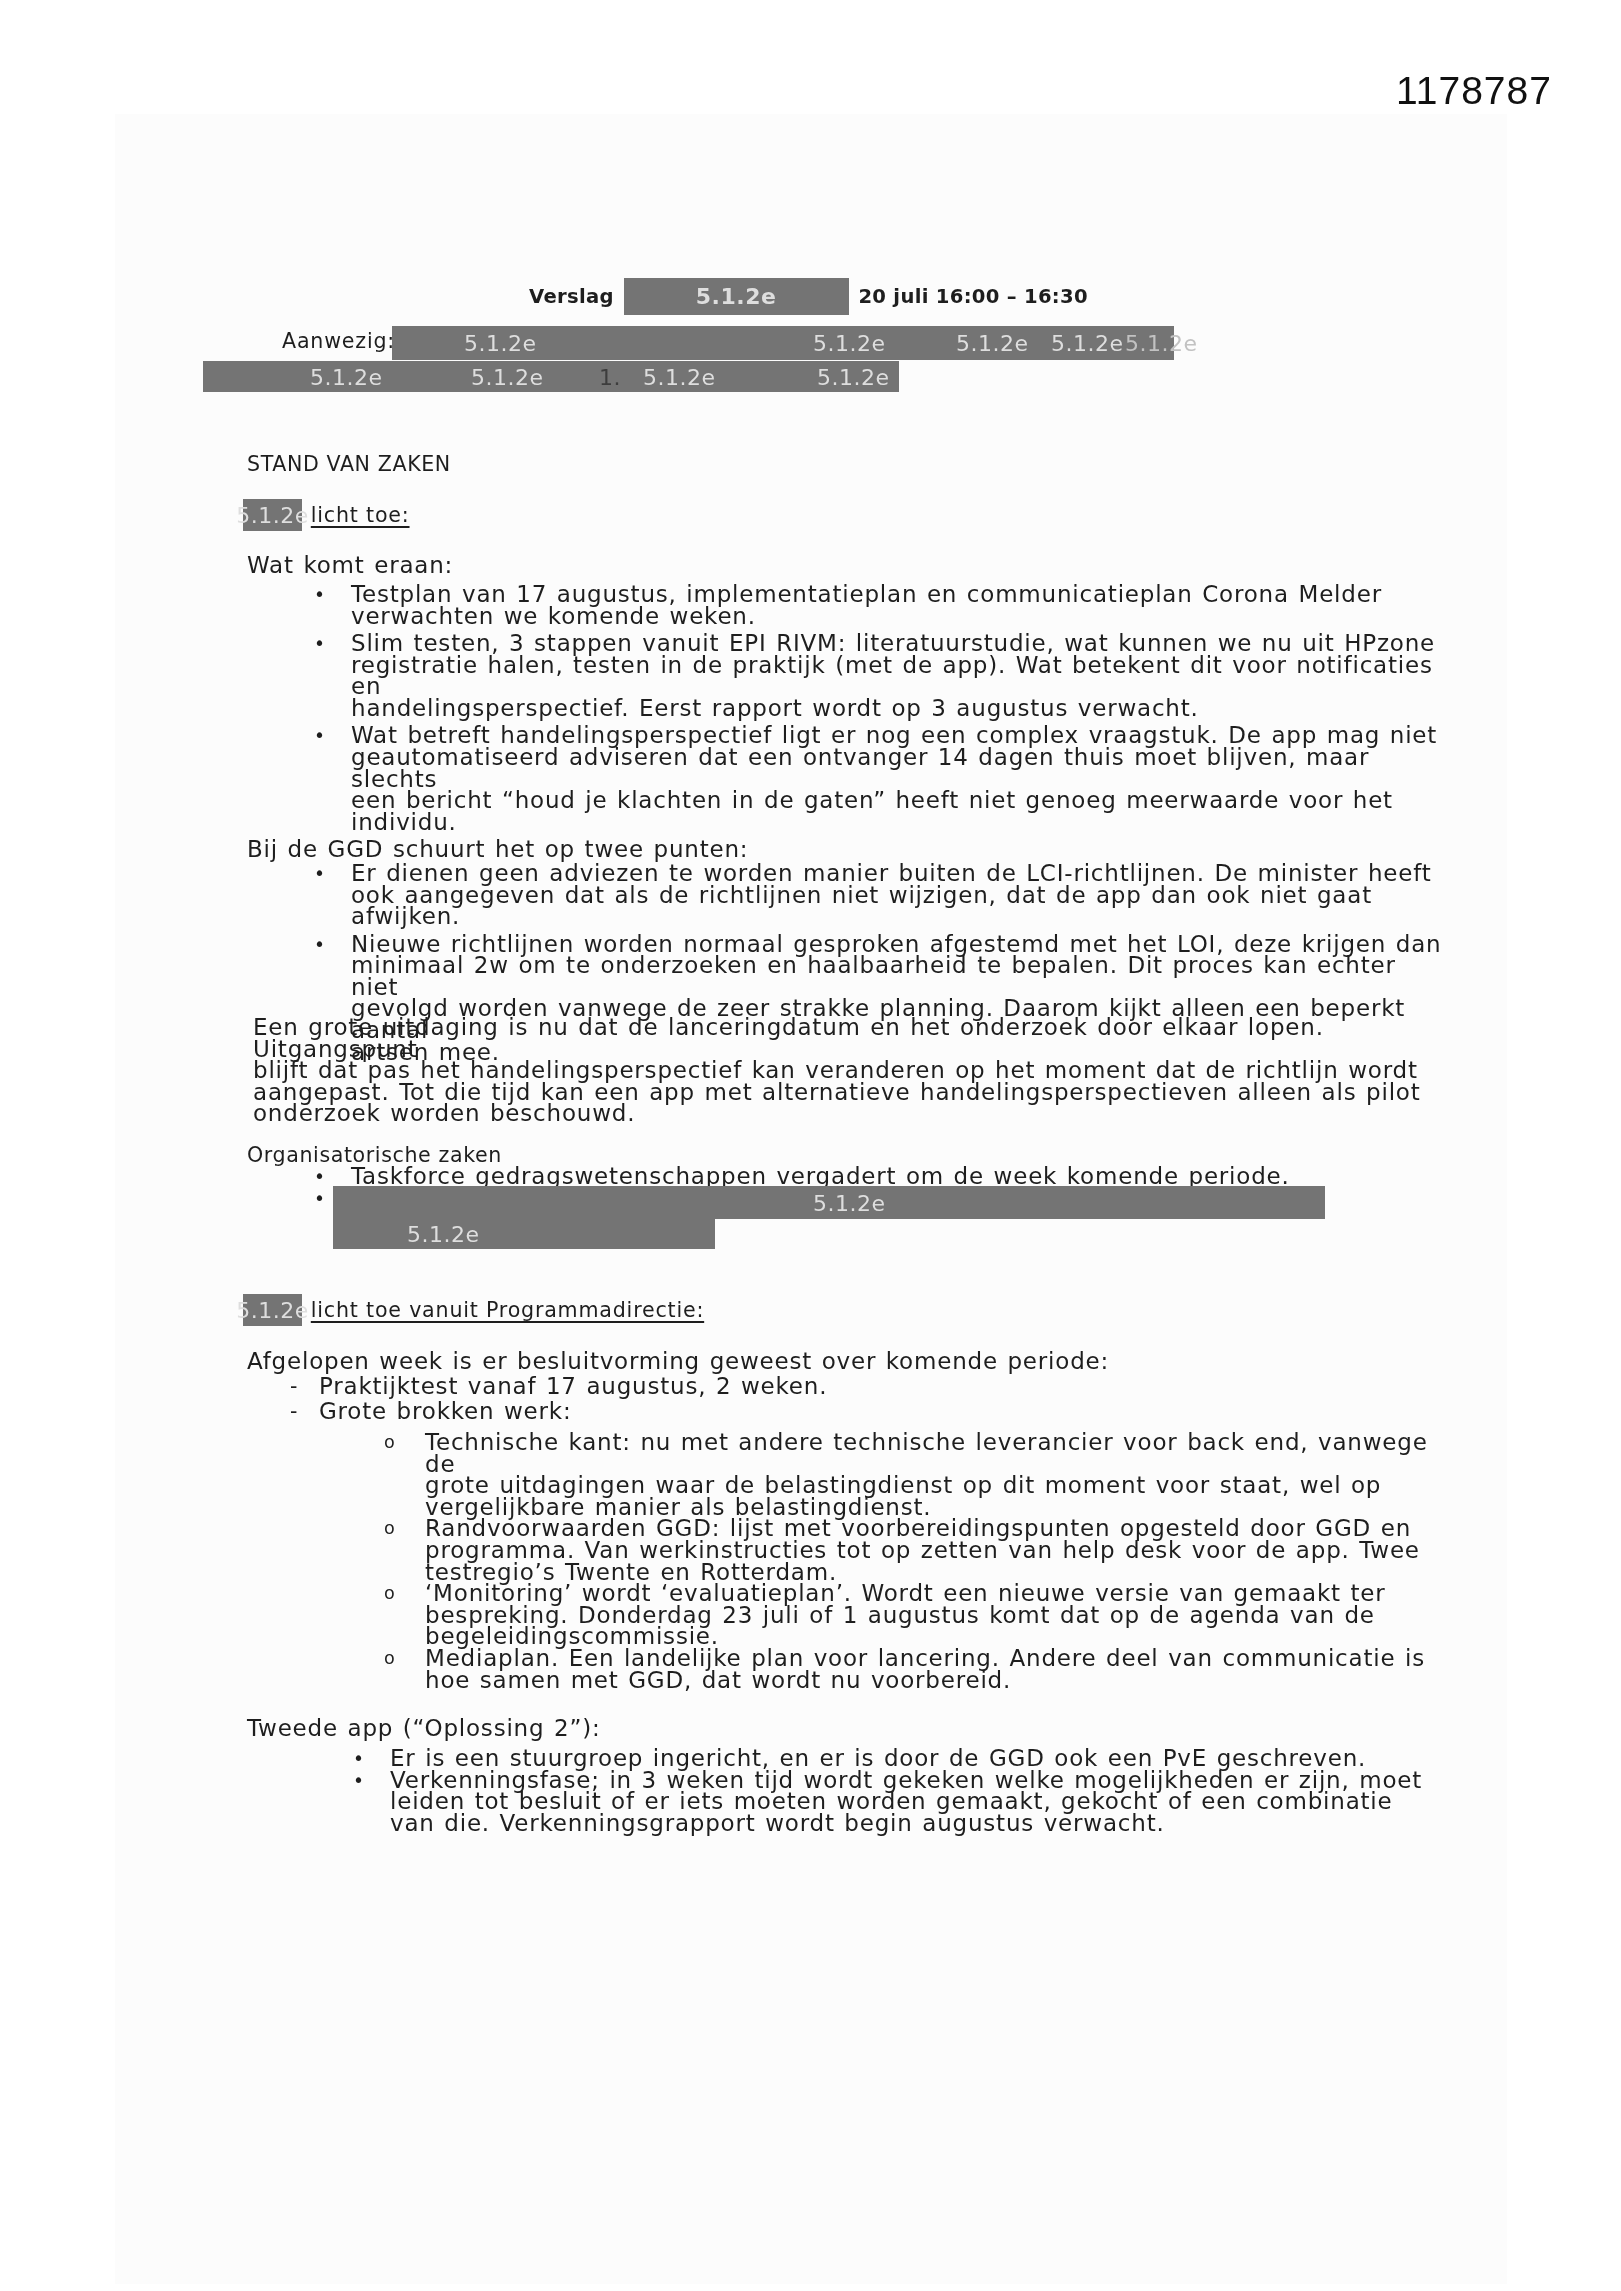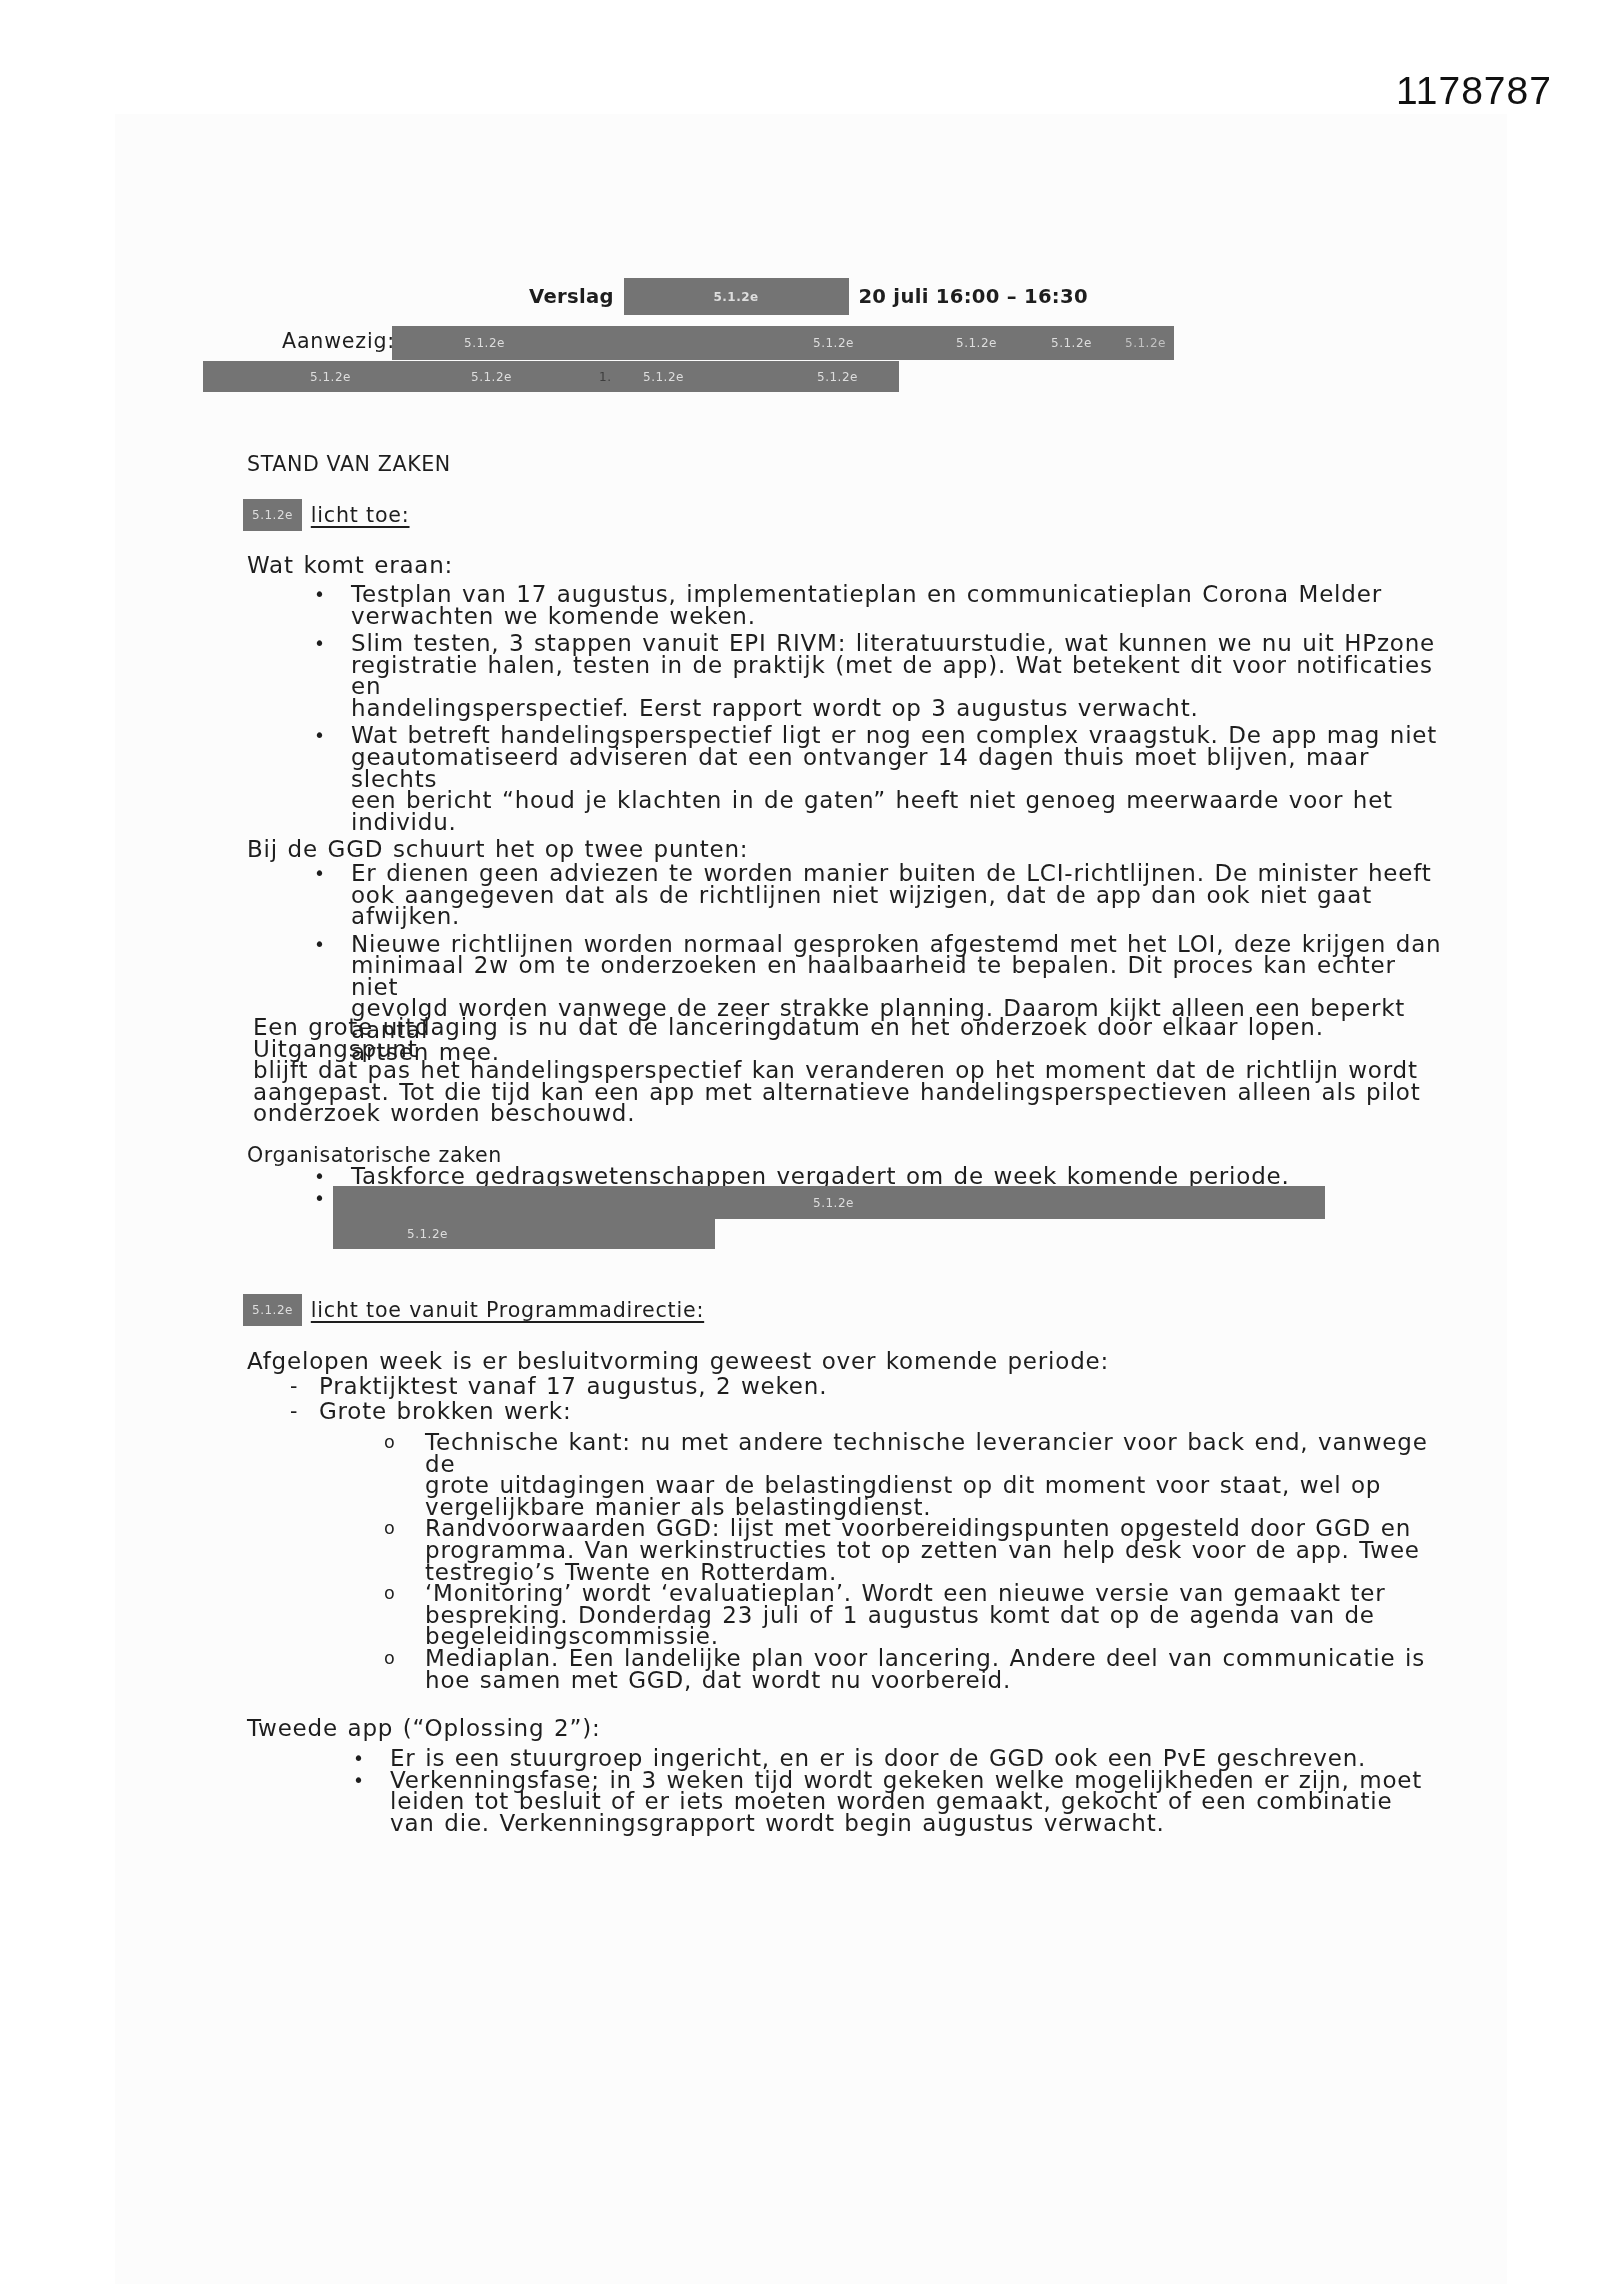--- a/index.html
+++ b/index.html
@@ -6,21 +6,21 @@
   .page{position:relative;width:1621px;height:2292px;background:#ffffff;overflow:hidden;
         font-family:"DejaVu Sans",sans-serif;color:#1e1e1e;}
   .sheet{position:absolute;left:115px;top:114px;width:1392px;height:2170px;background:#fcfcfc;}
   .pagenum{position:absolute;left:1396px;top:69px;font-family:"Liberation Sans",sans-serif;
            font-size:39px;color:#111;letter-spacing:1px;}
   .txt{font-size:23px;line-height:21.6px;letter-spacing:0.8px;word-spacing:1.5px;white-space:pre-line;}
   .titlerow{position:absolute;left:529px;top:278px;display:flex;align-items:center;gap:9.8px;
             font-size:19.6px;font-weight:bold;letter-spacing:0.3px;}
   .redact{background:#747474;}
   .titlebox{width:225px;height:37px;display:flex;align-items:center;justify-content:center;}
-  .rl{color:#dedede;font-size:12px;letter-spacing:0.5px;}
+  .rl{color:#dedede;font-size:22px;letter-spacing:0.5px;}
   .rl.dim{color:#c2c2c2;}
   .rl.dark{color:#3d3d3d;}
   .band{position:absolute;background:#747474;}
   .band .rl{position:absolute;top:50%;transform:translateY(-50%);}
   .aanw{position:absolute;left:282px;top:329px;font-size:20.6px;letter-spacing:0.8px;}
   .h{position:absolute;font-size:20.6px;font-weight:normal;letter-spacing:0.6px;}
   .para{position:absolute;width:1206px;}
   .sprow{position:absolute;display:flex;align-items:center;gap:8.8px;}
   .ibox{width:59px;height:32px;display:flex;align-items:center;justify-content:center;flex:none;}
   .ultext{font-size:20.6px;letter-spacing:0.8px;text-decoration:underline;

